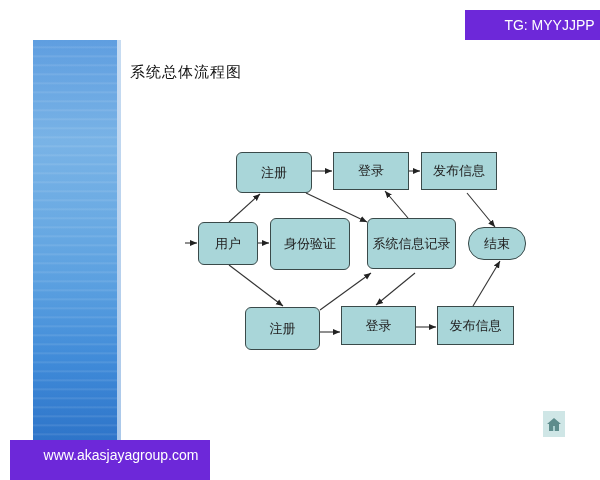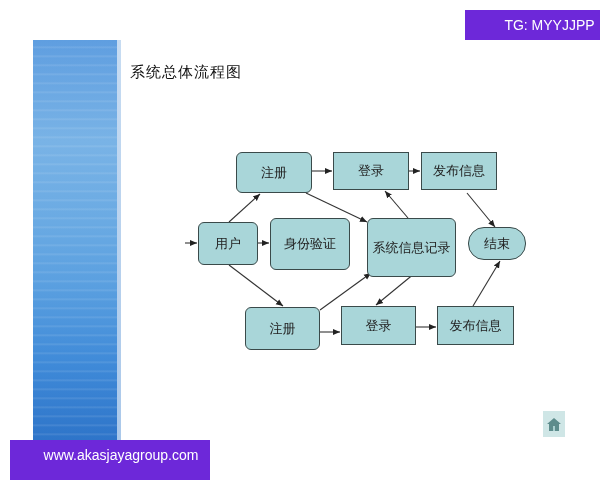--- a/index.html
+++ b/index.html
@@ -101,21 +101,21 @@
   </div>
   <div class="node rounded" style="left:236px; top:152px; width:76px; height:41px;">
     <span>注册</span>
   </div>
   <div class="node rect" style="left:333px; top:152px; width:76px; height:38px;">
     <span>登录</span>
   </div>
   <div class="node rect" style="left:421px; top:152px; width:76px; height:38px;justify-content:center;">
     <span>发布信息</span>
   </div>
-  <div class="node rounded" style="left:367px; top:218px; width:89px; height:59px;">
+  <div class="node rounded" style="left:367px; top:218px; width:89px; height:51px;">
     <span>系统信息记录</span>
   </div>
   <div class="node pill" style="left:468px; top:227px; width:58px; height:33px;text-align:center;">
     <span>结束</span>
   </div>
   <div class="node rounded" style="left:245px; top:307px; width:75px; height:43px;">
     <span>注册</span>
   </div>
   <div class="node rect" style="left:341px; top:306px; width:75px; height:39px;">
     <span>登录</span>

